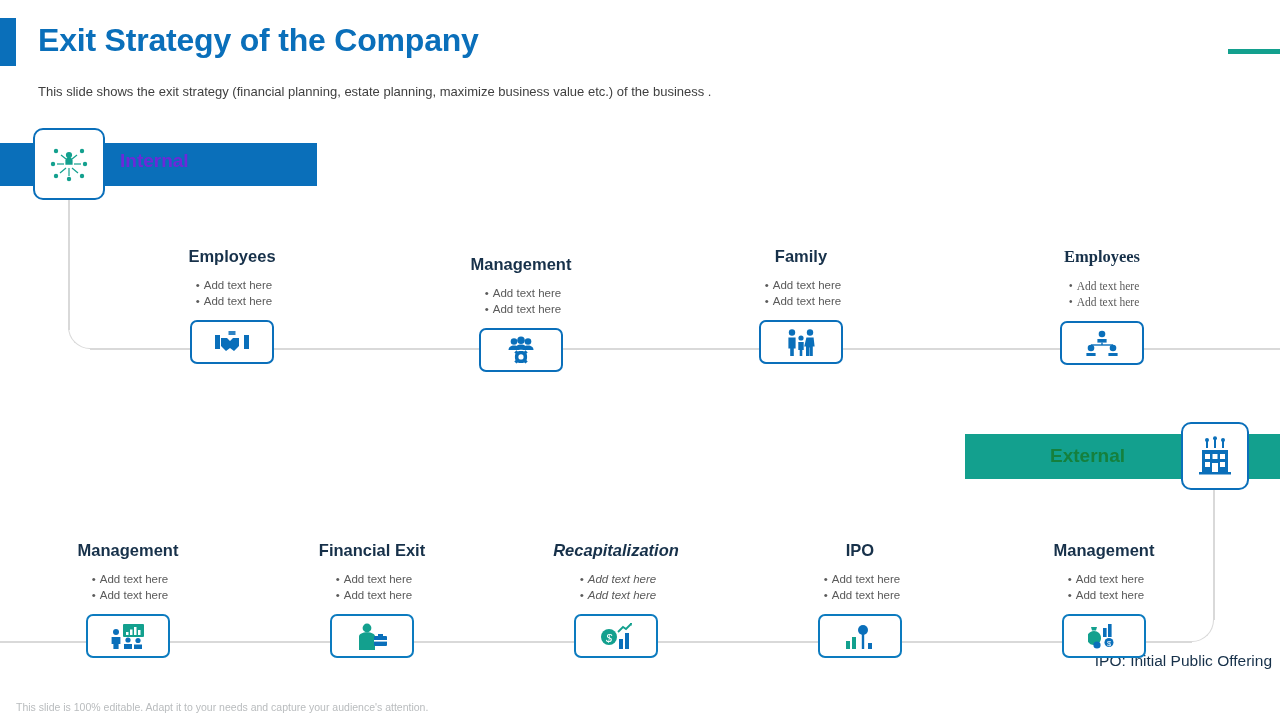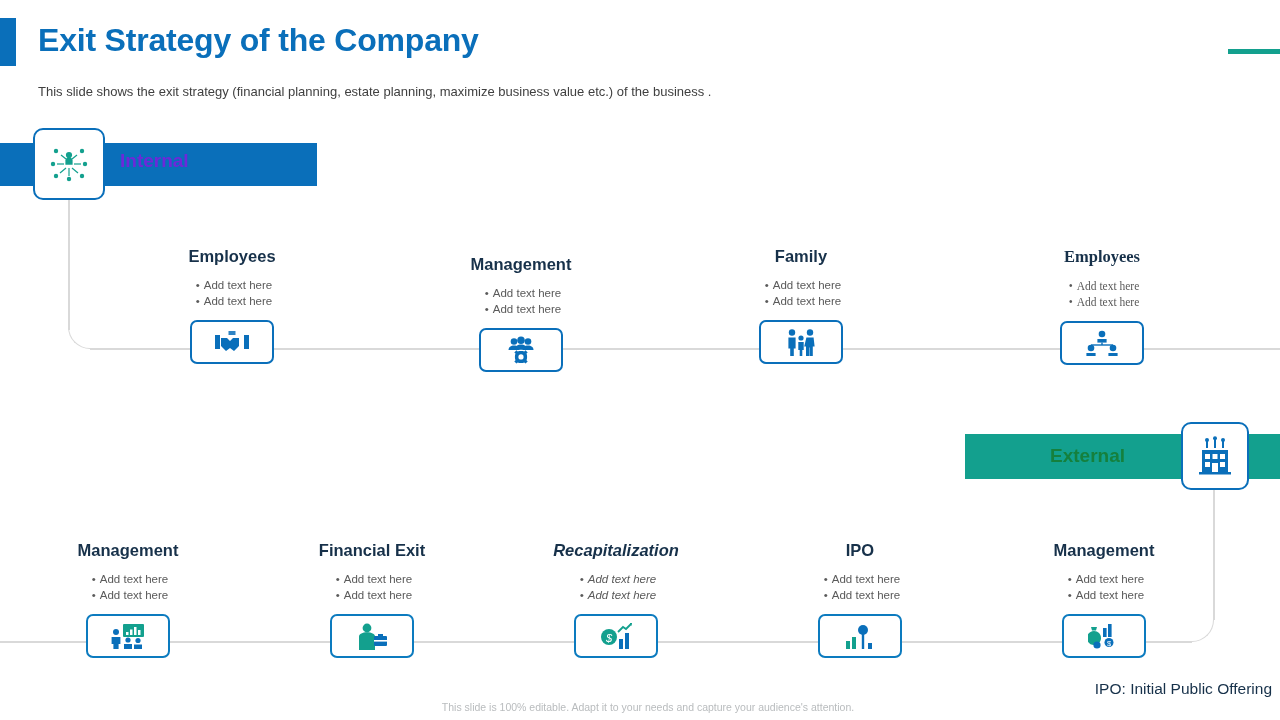--- a/index.html
+++ b/index.html
@@ -167,31 +167,30 @@
     display: flex; align-items: center; justify-content: center;
     position: relative;
     z-index: 3;
   }
   .icon-box.teal { border-color: #0c7bbf; }
 
   
   .footer-note {
     position: absolute;
     left: 16px; right: 0; top: 701px;
-    text-align: center;
+    text-align: left;
     font-size: 10.5px;
     color: #b9bcbe;
   }
   .ipo-legend {
     position: absolute;
     right: 8px; top: 652px;
     font-size: 15.5px;
     color: #17314a;
     font-weight: normal;
-    margin-top: 28px;
   }
   svg { display: block; }
 </style>
 </head>
 <body>
 
 <div class="accent-bar"></div>
 <div class="title">Exit Strategy of the Company</div>
 <div class="top-right-dash"></div>
 <div class="subtitle">This slide shows the exit strategy (financial planning, estate planning, maximize business value etc.) of the business .</div>

